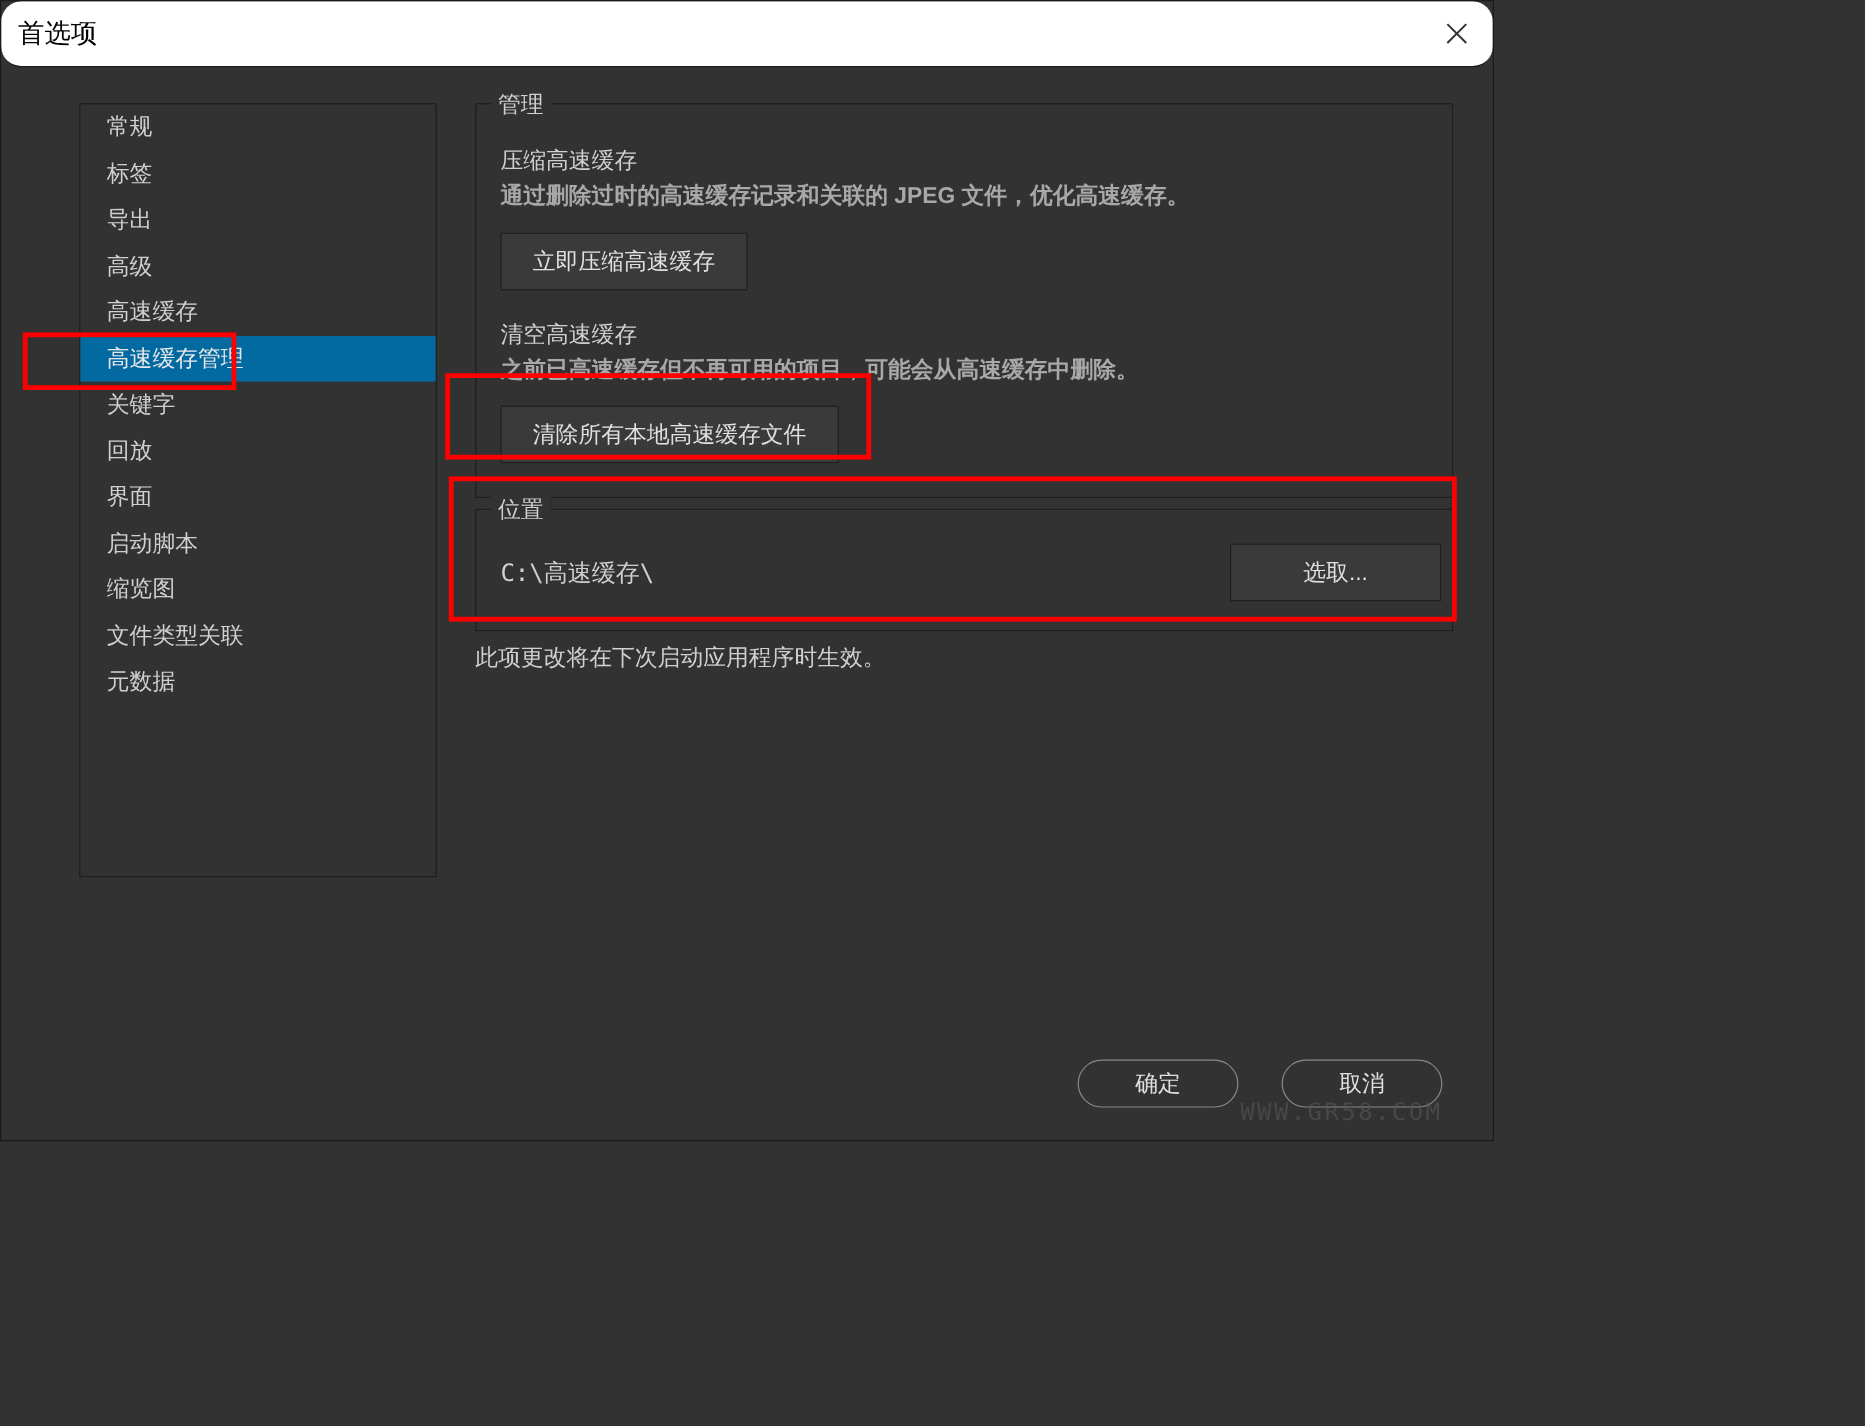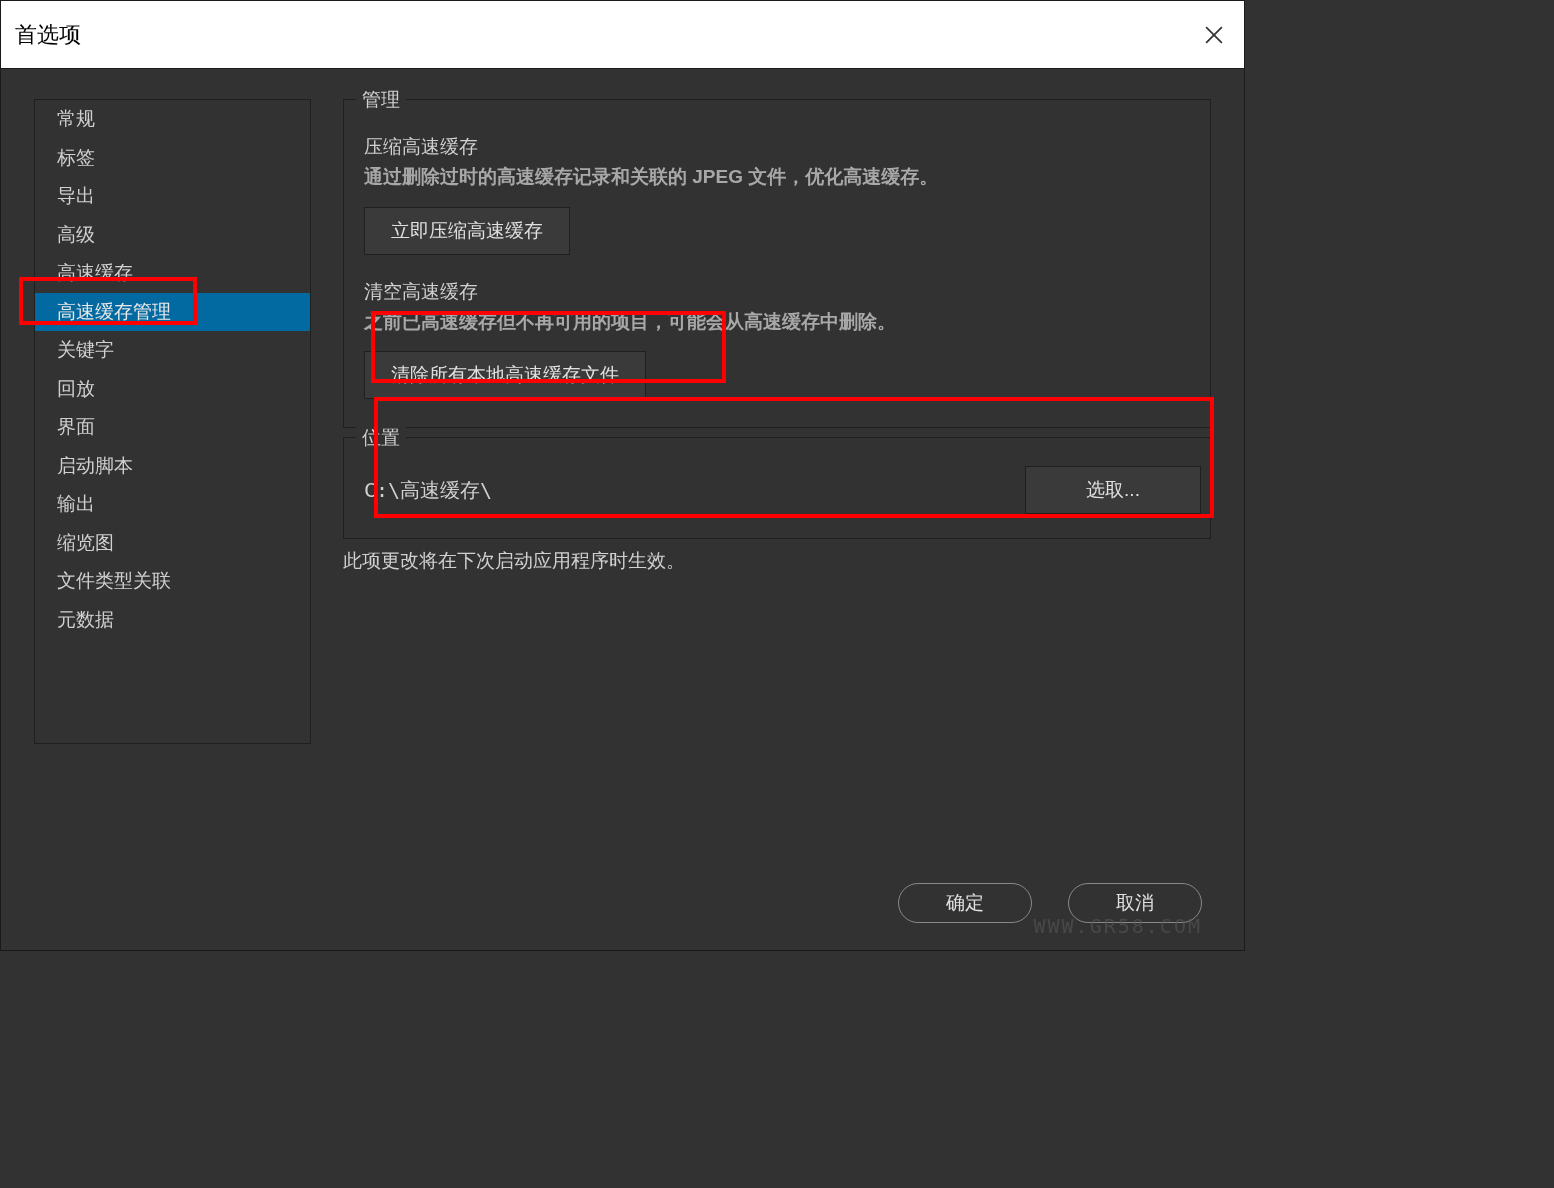--- a/index.html
+++ b/index.html
@@ -10,27 +10,28 @@
   body {
     font-family: "Microsoft YaHei", "PingFang SC", sans-serif;
     background: #323232;
     width: 1245px;
     height: 951px;
     position: relative;
     overflow: hidden;
     border: 1px solid #1a1a1a;
   }
   .titlebar {
-    height: 68px;
+    height: 55px;
     background: #ffffff;
     display: flex;
     align-items: center;
     justify-content: space-between;
     padding: 0 14px 0 14px;
     border-bottom: 1px solid #1a1a1a;
+    border-radius: 17px;
   }
   .title {
     font-size: 22px;
     color: #000;
   }
   .close-btn {
     width: 32px;
     height: 32px;
     display: flex;
     align-items: center;
@@ -40,25 +41,26 @@
   .close-btn svg {
     width: 18px;
     height: 18px;
   }
   .content {
     display: flex;
     padding: 30px 33px 0 33px;
     gap: 32px;
   }
   .sidebar {
-    width: 277px;
+    width: 298px;
     height: 645px;
     border: 1px solid #1f1f1f;
     background: #323232;
     padding-top: 0;
+    margin-left: 32px;
   }
   .sidebar-item {
     height: 38.5px;
     display: flex;
     align-items: center;
     padding-left: 22px;
     font-size: 19px;
     color: #d0d0d0;
     cursor: pointer;
     position: relative;
@@ -224,23 +226,20 @@
     <div class="sidebar-item">
         <span>回放</span>
       </div>
     <div class="sidebar-item">
         <span>界面</span>
       </div>
     <div class="sidebar-item">
         <span>启动脚本</span>
       </div>
     <div class="sidebar-item">
-        <span>输出</span>
-      </div>
-    <div class="sidebar-item">
         <span>缩览图</span>
       </div>
     <div class="sidebar-item">
         <span>文件类型关联</span>
       </div>
     <div class="sidebar-item">
         <span>元数据</span>
       </div>
   </div>
 

